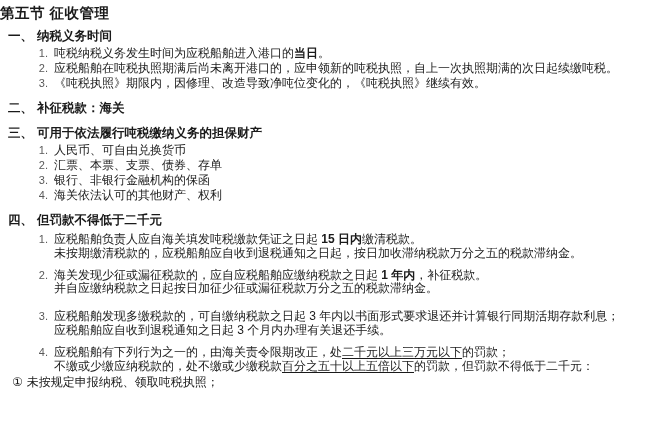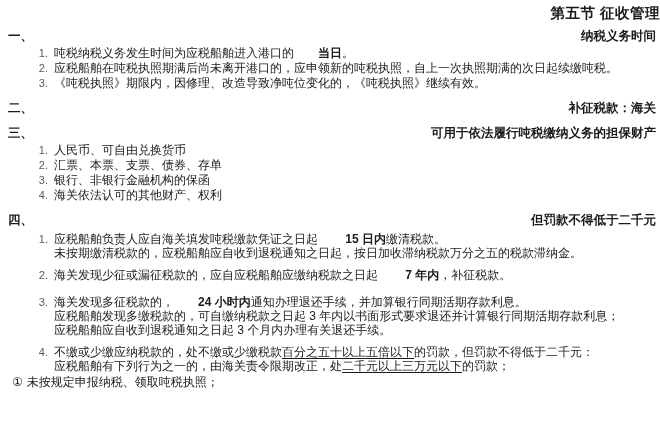--- a/index.html
+++ b/index.html
@@ -16,56 +16,56 @@
     color: #1a1a1a;
     -webkit-font-smoothing: antialiased;
   }
   .page {
     position: relative;
     width: 660px;
     height: 424px;
     background: #ffffff;
   }
   .doc-title {
-    text-align: right;
+    text-align: left;
     font-size: 14.5px;
     font-weight: bold;
     padding-top: 4px;
     letter-spacing: 0.5px;
   }
   .sections { padding-left: 8px; padding-right: 4px; }
   .section { margin-top: 10px; }
   .section:first-child { margin-top: 6px; }
   .sec-heading {
     font-weight: bold;
     font-size: 12.5px;
     line-height: 15px;
     display: flex;
   }
   .sec-marker { flex: 0 0 auto; margin-right: 4px; }
-  .sec-title { flex: 1 1 auto; text-align: right; }
+  .sec-title { flex: 1 1 auto; }
   .items { margin-top: 2px; }
   .item {
     display: flex;
     line-height: 15px;
     margin-top: 0px;
   }
   .section.dense .item { line-height: 13.8px; margin-top: 5px; }
   .section.dense .item.gap-lg { margin-top: 14px; }
   .section.dense .item.gap-md { margin-top: 8px; }
   .num {
     flex: 0 0 14px;
     text-align: right;
     margin-left: 26px;
     margin-right: 6px;
     color: #595959;
     font-size: 11px;
   }
   .item-text { flex: 1 1 auto; }
-  .b { font-weight: bold; padding-left: 24px; }
+  .b { font-weight: bold; }
   .u { text-decoration: underline; text-underline-offset: 2px; }
   .footnotes { margin-top: 3px; }
   .footnote {
     display: flex;
     line-height: 13.8px;
     padding-left: 12px;
   }
   .fnum {
     flex: 0 0 auto;
     margin-right: 4px;
@@ -151,36 +151,36 @@
           <div class="item">
             <span class="num">1.</span>
             <span class="item-text">
               <div class="line"><span>应税船舶负责人应自海关填发吨税缴款凭证之日起 </span><span class="b">15 日内</span><span>缴清税款。</span></div>
               <div class="line"><span>未按期缴清税款的，应税船舶应自收到退税通知之日起，按日加收滞纳税款万分之五的税款滞纳金。</span></div>
             </span>
           </div>
           <div class="item gap-md">
             <span class="num">2.</span>
             <span class="item-text">
-              <div class="line"><span>海关发现少征或漏征税款的，应自应税船舶应缴纳税款之日起 </span><span class="b">7 年内</span><span>，补征税款。</span></div>
+              <div class="line"><span>海关发现少征或漏征税款的，应自应税船舶应缴纳税款之日起 </span><span class="b">1 年内</span><span>，补征税款。</span></div>
+              <div class="line"><span>并自应缴纳税款之日起按日加征少征或漏征税款万分之五的税款滞纳金。</span></div>
             </span>
           </div>
           <div class="item gap-lg">
             <span class="num">3.</span>
             <span class="item-text">
-              <div class="line"><span>海关发现多征税款的，</span><span class="b">24 小时内</span><span>通知办理退还手续，并加算银行同期活期存款利息。</span></div>
               <div class="line"><span>应税船舶发现多缴税款的，可自缴纳税款之日起 3 年内以书面形式要求退还并计算银行同期活期存款利息；</span></div>
               <div class="line"><span>应税船舶应自收到退税通知之日起 3 个月内办理有关退还手续。</span></div>
             </span>
           </div>
           <div class="item gap-md">
             <span class="num">4.</span>
             <span class="item-text">
+              <div class="line"><span>应税船舶有下列行为之一的，由海关责令限期改正，处</span><span class="u">二千元以上三万元以下</span><span>的罚款；</span></div>
               <div class="line"><span>不缴或少缴应纳税款的，处不缴或少缴税款</span><span class="u">百分之五十以上五倍以下</span><span>的罚款，但罚款不得低于二千元：</span></div>
-              <div class="line"><span>应税船舶有下列行为之一的，由海关责令限期改正，处</span><span class="u">二千元以上三万元以下</span><span>的罚款；</span></div>
             </span>
           </div>
         </div>
       </div>
     </div>
   <div class="footnotes">
       <div class="footnote">
         <span class="fnum">①</span>
         <span class="item-text">
           <div class="line"><span>未按规定申报纳税、领取吨税执照；</span></div>

